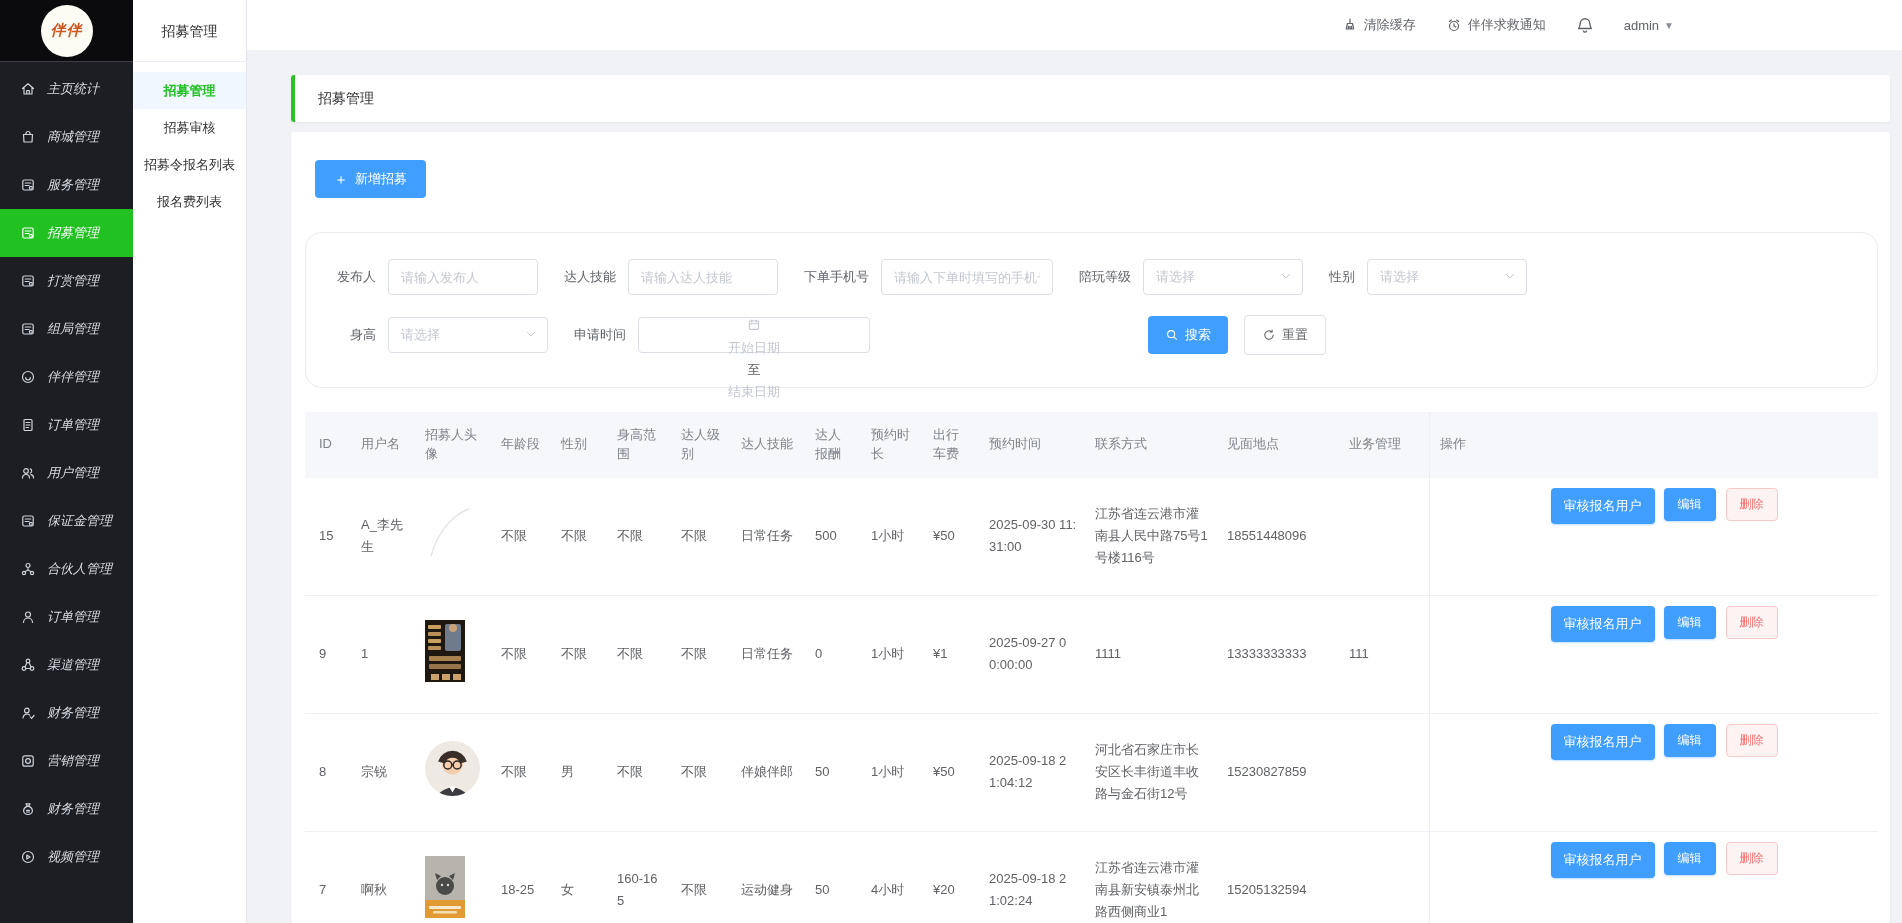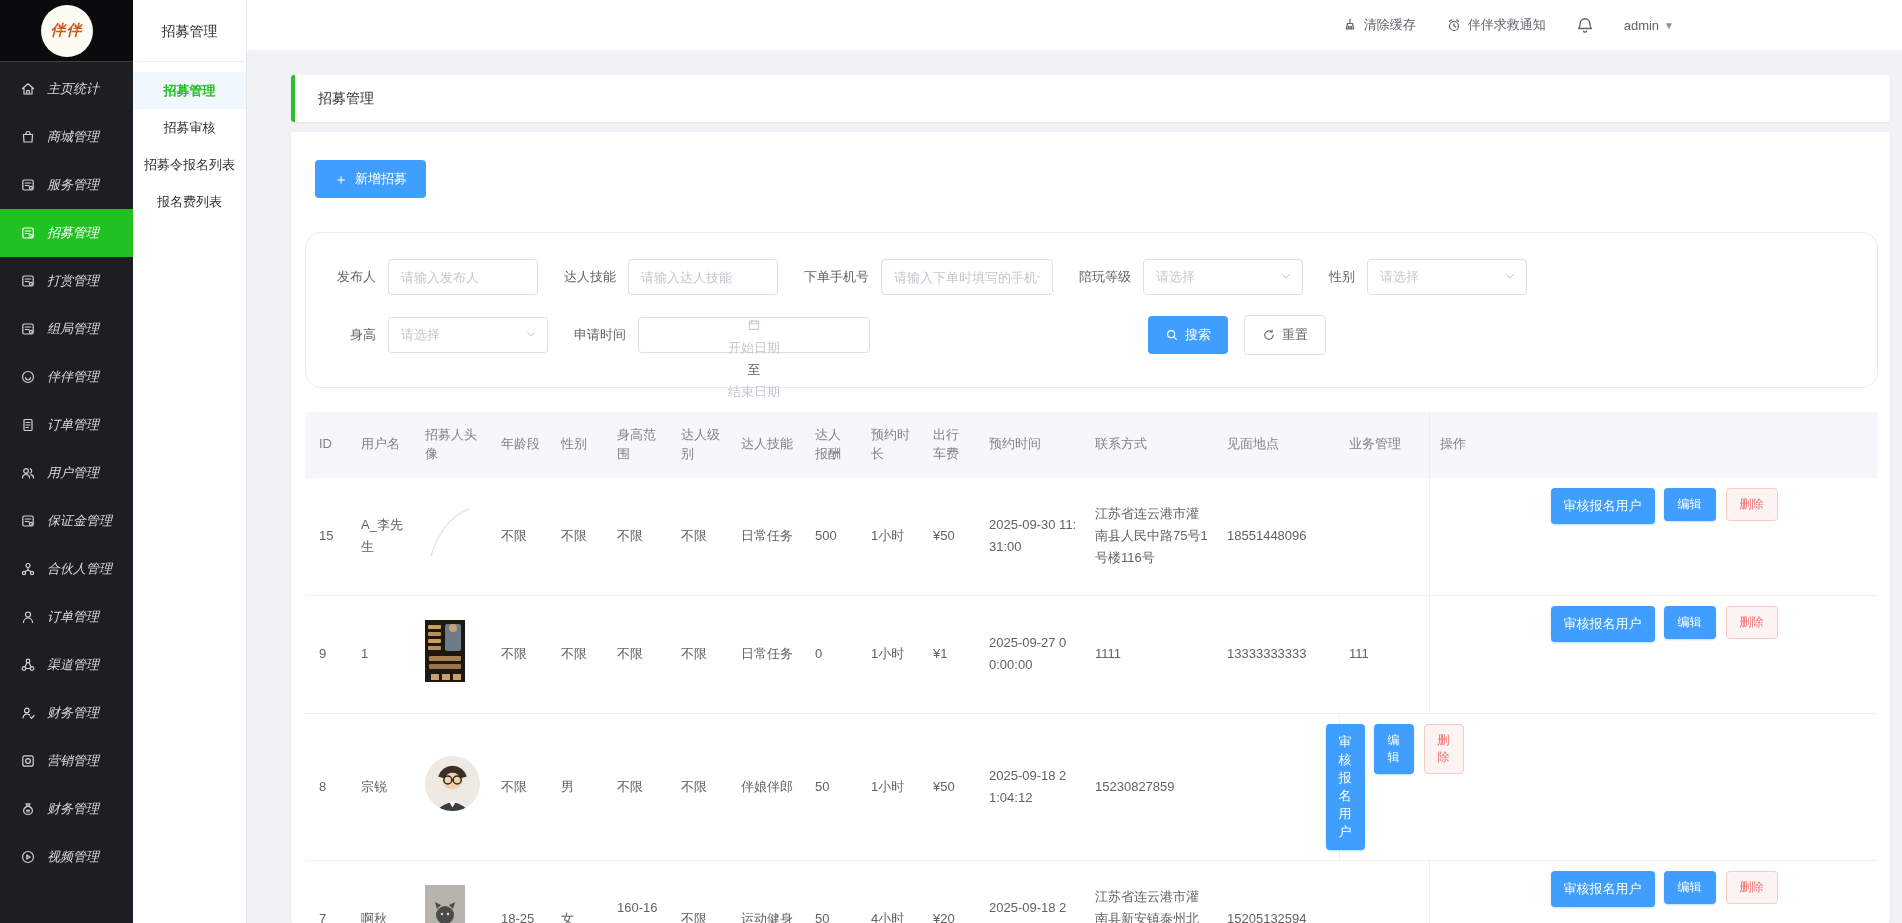--- a/index.html
+++ b/index.html
@@ -483,20 +483,21 @@
                   </span></div>
                 <div class="cell">不限</div>
                 <div class="cell">男</div>
                 <div class="cell">不限</div>
                 <div class="cell">不限</div>
                 <div class="cell">伴娘伴郎</div>
                 <div class="cell">50</div>
                 <div class="cell">1小时</div>
                 <div class="cell">¥50</div>
                 <div class="cell">2025-09-18 21:04:12</div>
+                <div class="cell">河北省石家庄市长安区长丰街道丰收路与金石街12号</div>
                 <div class="cell">15230827859</div>
                 <div class="cell"></div>
                 <div class="cell col-op opcell">
                   <button class="btn btn-review">审核报名用户</button>
                   <div class="op-row">
                     <button class="btn btn-edit">编辑</button>
                     <button class="btn btn-del">删除</button>
                   </div>
                 </div>
               </div>

